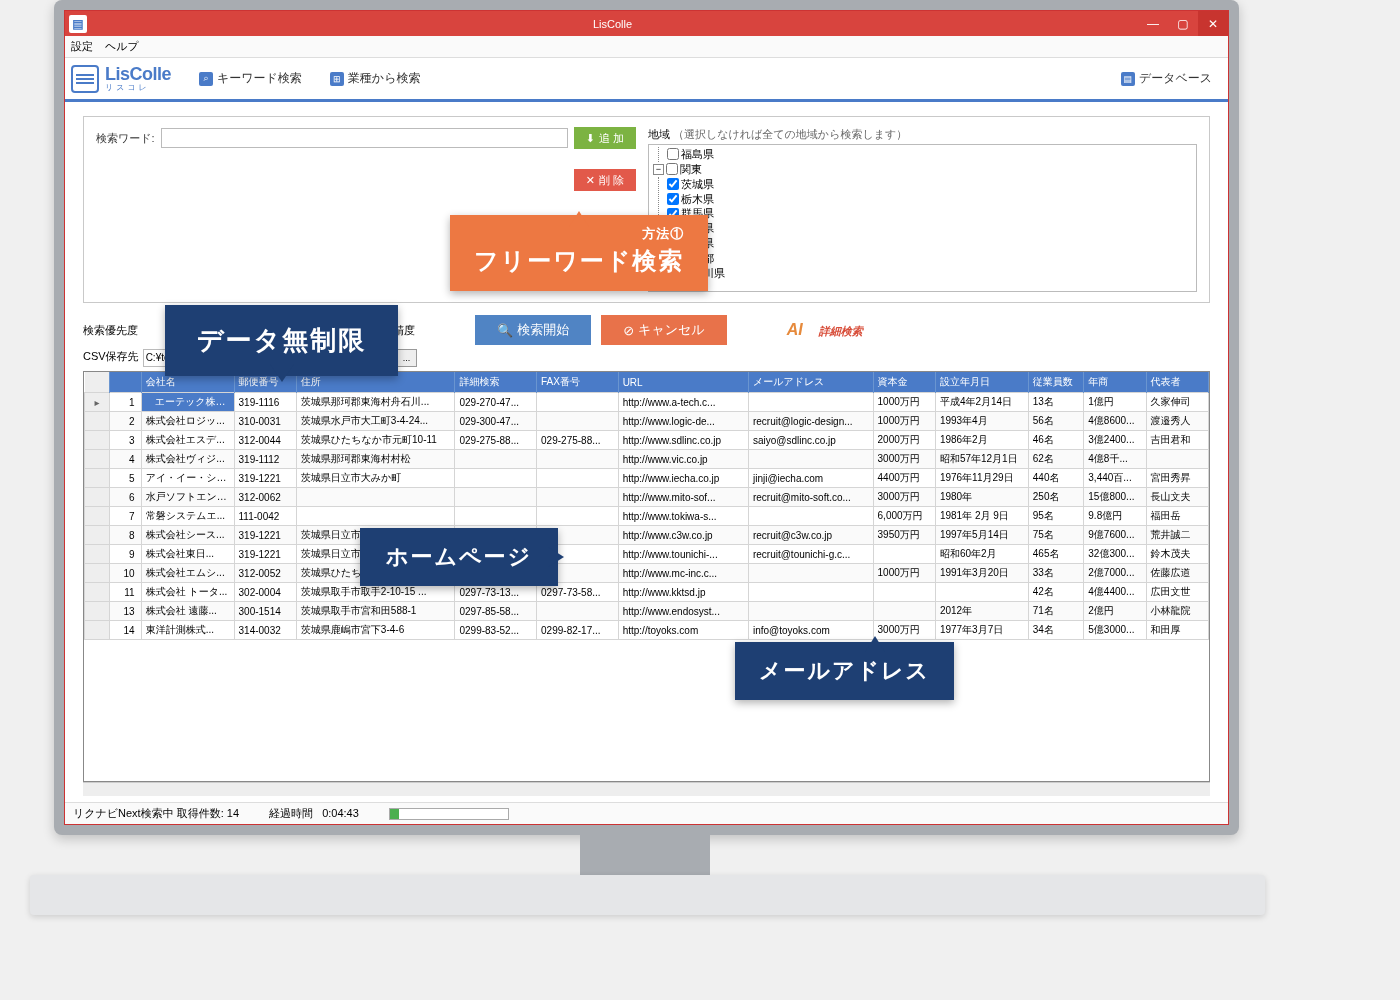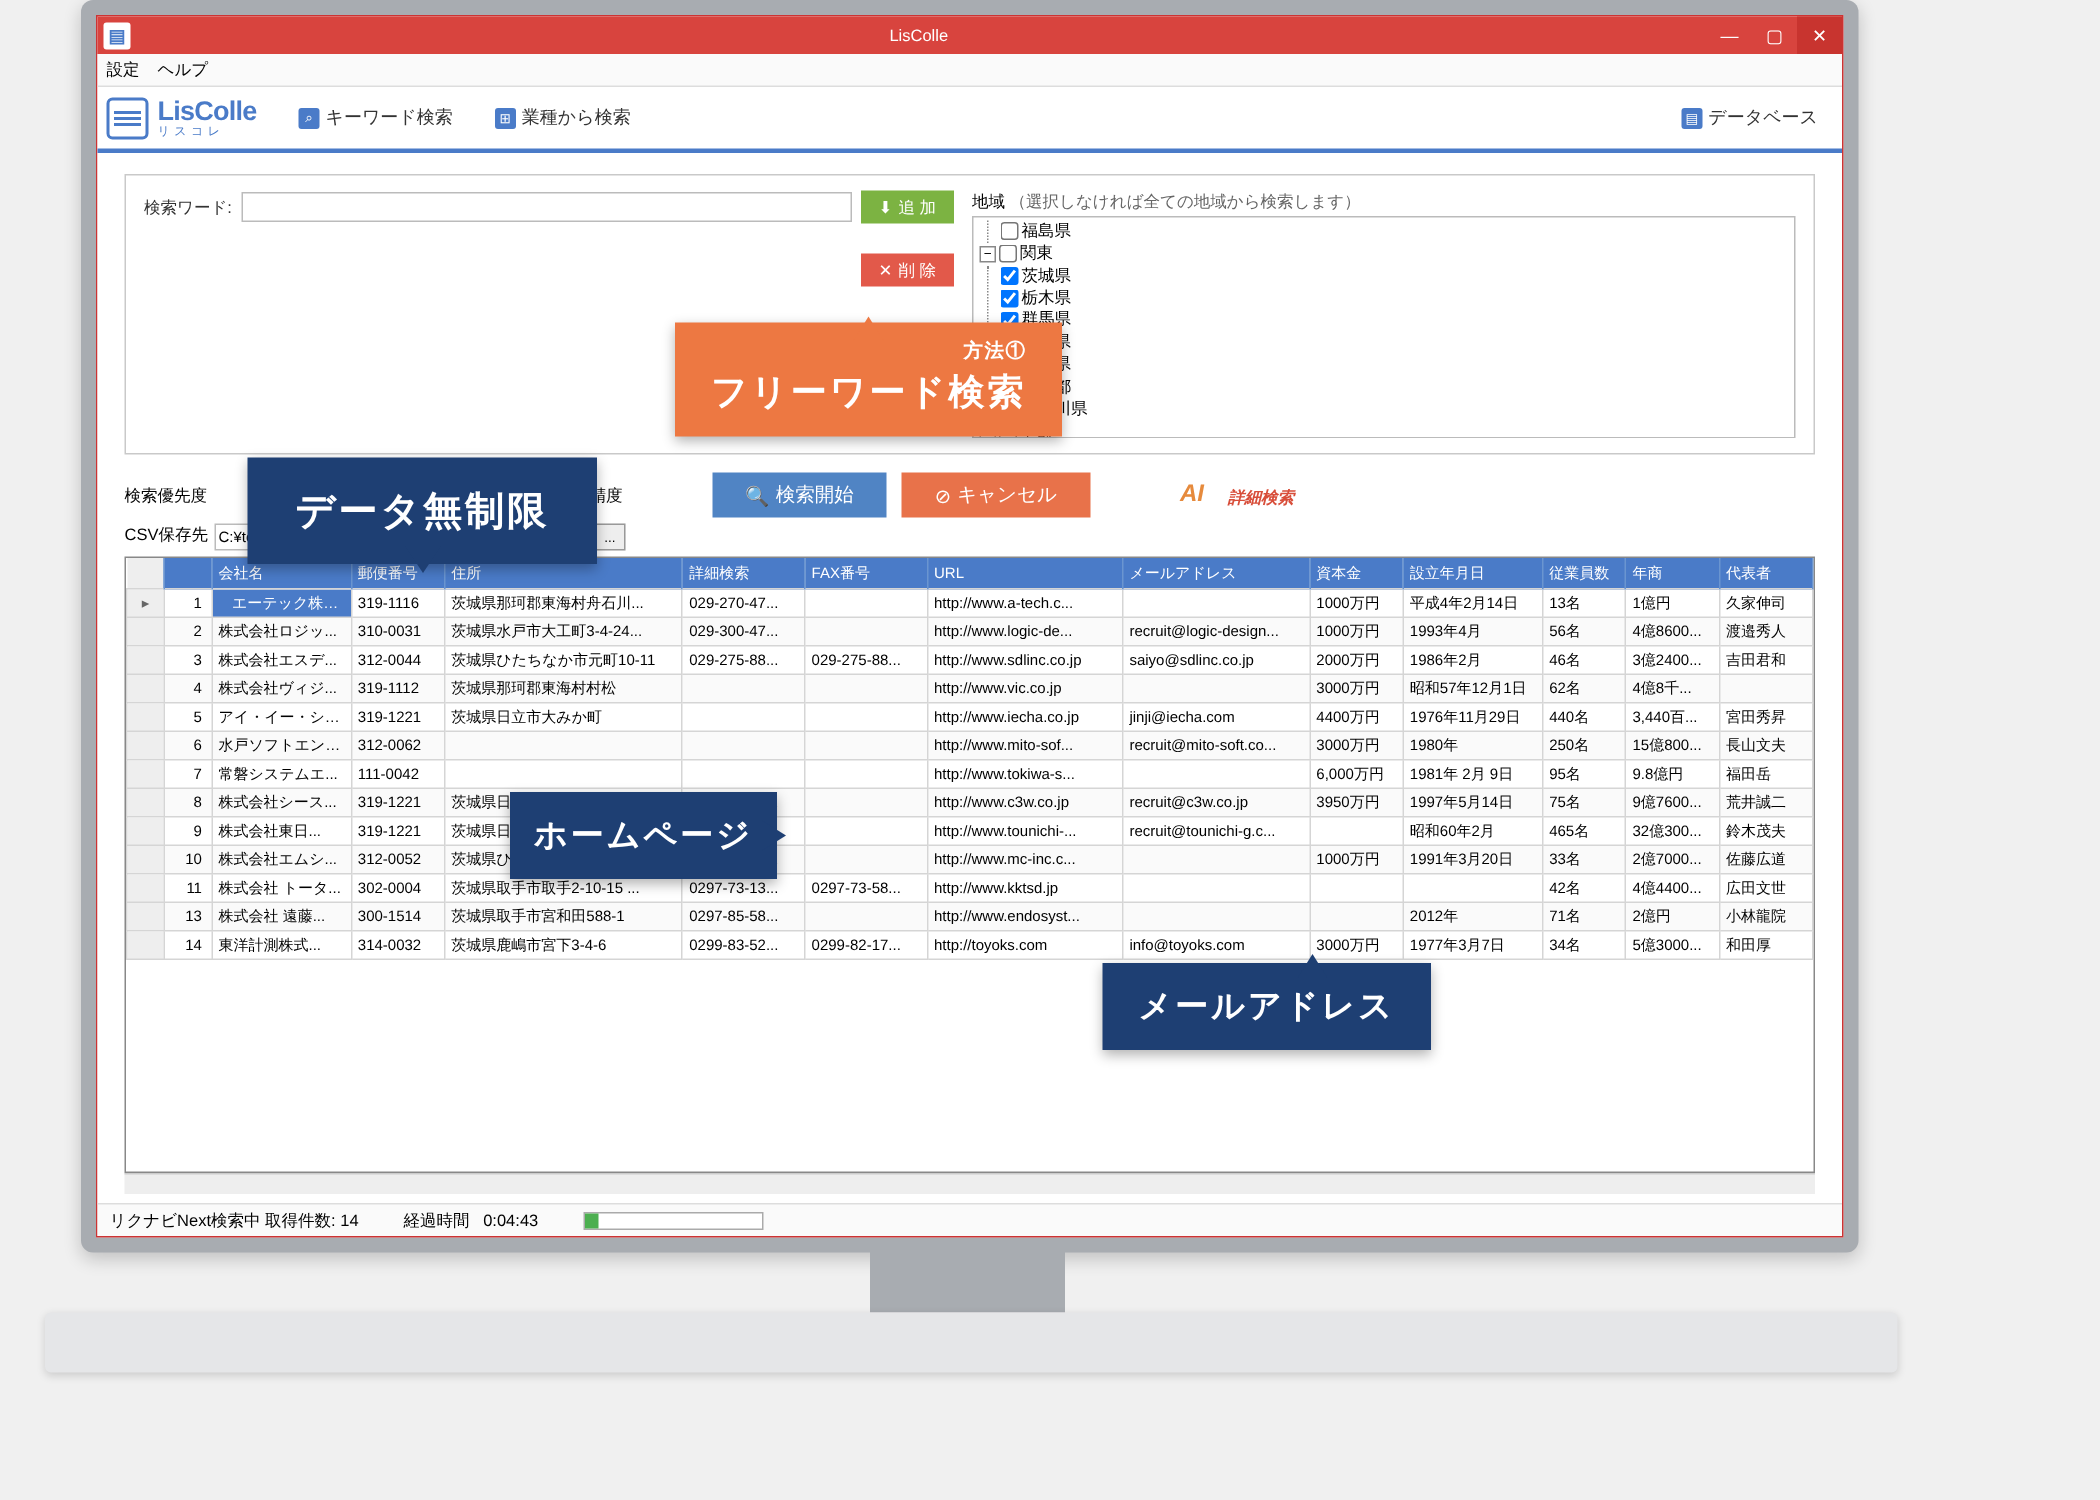--- a/index.html
+++ b/index.html
@@ -90,21 +90,21 @@
 
 .callout { position: absolute; color: #fff; font-weight: bold; padding: 14px 28px; font-size: 24px; letter-spacing: 2px; box-shadow: 0 3px 8px rgba(0,0,0,0.3); z-index: 10; }
 .callout-navy { background: #1e3f73; }
 .callout-orange { background: #ed7842; }
 .callout-orange .sub { font-size: 13px; display: block; letter-spacing: 1px; margin-bottom: 2px; text-align: right; }
 .callout::after { content: ''; position: absolute; width: 0; height: 0; }
 .c-unlimited { left: 165px; top: 305px; font-size: 26px; padding: 18px 32px; }
 .c-unlimited::after { left: 50%; bottom: -18px; border: 12px solid transparent; border-top: 18px solid #1e3f73; margin-left: -12px; }
 .c-freeword { left: 450px; top: 215px; padding: 10px 24px 14px; }
 .c-freeword::after { left: 50%; top: -14px; border: 10px solid transparent; border-bottom: 16px solid #ed7842; margin-left: -10px; }
-.c-homepage { left: 340px; top: 528px; font-size: 22px; padding: 14px 16px; }
+.c-homepage { left: 360px; top: 528px; font-size: 22px; padding: 14px 26px; }
 .c-homepage::after { right: -16px; top: 50%; border: 10px solid transparent; border-left: 16px solid #1e3f73; margin-top: -10px; }
 .c-mail { left: 735px; top: 642px; font-size: 22px; padding: 14px 24px; }
 .c-mail::after { left: 50%; top: -16px; border: 10px solid transparent; border-bottom: 16px solid #1e3f73; margin-left: 20px; }
 </style>
 </head>
 <body>
 
 <div class="monitor-frame">
   <div class="window">
 

